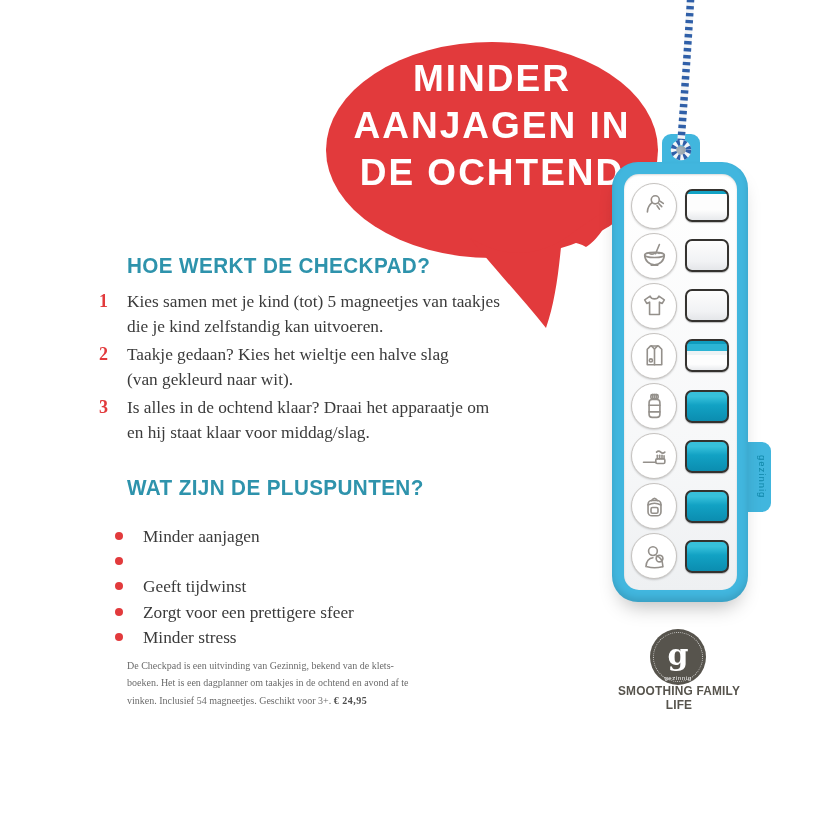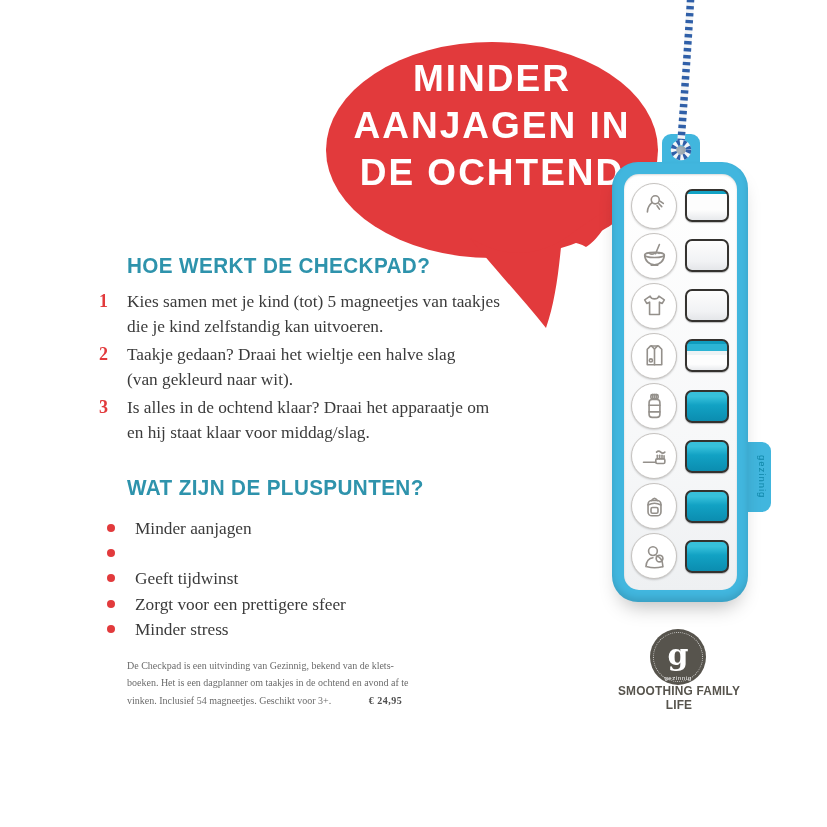--- a/index.html
+++ b/index.html
@@ -18,29 +18,29 @@
     color:var(--teal);font-size:22px;letter-spacing:.4px;transform:scaleX(.94);
     transform-origin:left center;white-space:nowrap;}
   #heading-how{left:127px;top:253px;}
   #heading-plus{left:127px;top:475px;}
 
   #steps{left:99px;top:289px;width:480px;}
   .step{display:flex;align-items:flex-start;margin-bottom:2px;}
   .step-num{width:28px;flex:0 0 28px;color:var(--red);font-weight:bold;font-size:18px;line-height:25.4px;}
   .step-text{white-space:pre-line;color:var(--body);font-size:17.3px;line-height:25.4px;}
 
-  #plus-list{left:99px;top:508px;width:420px;list-style:none;margin:8px;padding:0;}
+  #plus-list{left:99px;top:508px;width:420px;list-style:none;margin:16px;padding:0;}
   #plus-list li{display:flex;align-items:flex-start;height:25.2px;}
   .dot{flex:0 0 8px;width:8px;height:8px;border-radius:50%;background:var(--red);margin:8px 20px 0 0;}
   .plus-text{color:var(--body);font-size:17.3px;line-height:25.2px;}
 
   #footer-par{left:127px;top:647px;width:470px;color:var(--gray);
     font-size:10px;line-height:17.4px;}
   #footer-lines{white-space:pre-line;}
-  #footer-price{font-weight:bold;color:#4d4d4d;letter-spacing:.5px;margin-left:35px;}
+  #footer-price{font-weight:bold;color:#4d4d4d;letter-spacing:.5px;}
 
   
   #rope-svg{left:0;top:0;width:827px;height:827px;z-index:4;pointer-events:none;}
   .top-tab{left:662px;top:134px;width:38px;height:46px;border-radius:9px;background:var(--frame);z-index:1;}
   .tab-hole{left:674px;top:146px;width:14px;height:14px;border-radius:50%;
     background:radial-gradient(circle at 40% 35%,#aab6bd,#7f8d96);z-index:2;}
   .side-tab{left:744px;top:442px;width:27px;height:70px;background:var(--frame);
     border-radius:0 9px 9px 0;z-index:1;display:flex;align-items:center;justify-content:flex-end;}
   .side-tab span{writing-mode:vertical-rl;font-family:"Liberation Sans",sans-serif;
     font-size:9.5px;color:#0f87a8;letter-spacing:1px;margin-right:3px;}
@@ -99,21 +99,21 @@
 
   <div id="heading-how" class="section-heading abs">HOE WERKT DE CHECKPAD?</div>
   <div id="steps" class="abs">
       <div class="step">
         <span class="step-num">1</span>
         <span class="step-text">Kies samen met je kind (tot) 5 magneetjes van taakjes
 die je kind zelfstandig kan uitvoeren.</span>
       </div>
       <div class="step">
         <span class="step-num">2</span>
-        <span class="step-text">Taakje gedaan? Draai het wieltje een halve slag
+        <span class="step-text">Taakje gedaan? Kies het wieltje een halve slag
 (van gekleurd naar wit).</span>
       </div>
       <div class="step">
         <span class="step-num">3</span>
         <span class="step-text">Is alles in de ochtend klaar? Draai het apparaatje om
 en hij staat klaar voor middag/slag.</span>
       </div>
     </div>
 
   <div id="heading-plus" class="section-heading abs">WAT ZIJN DE PLUSPUNTEN?</div>

